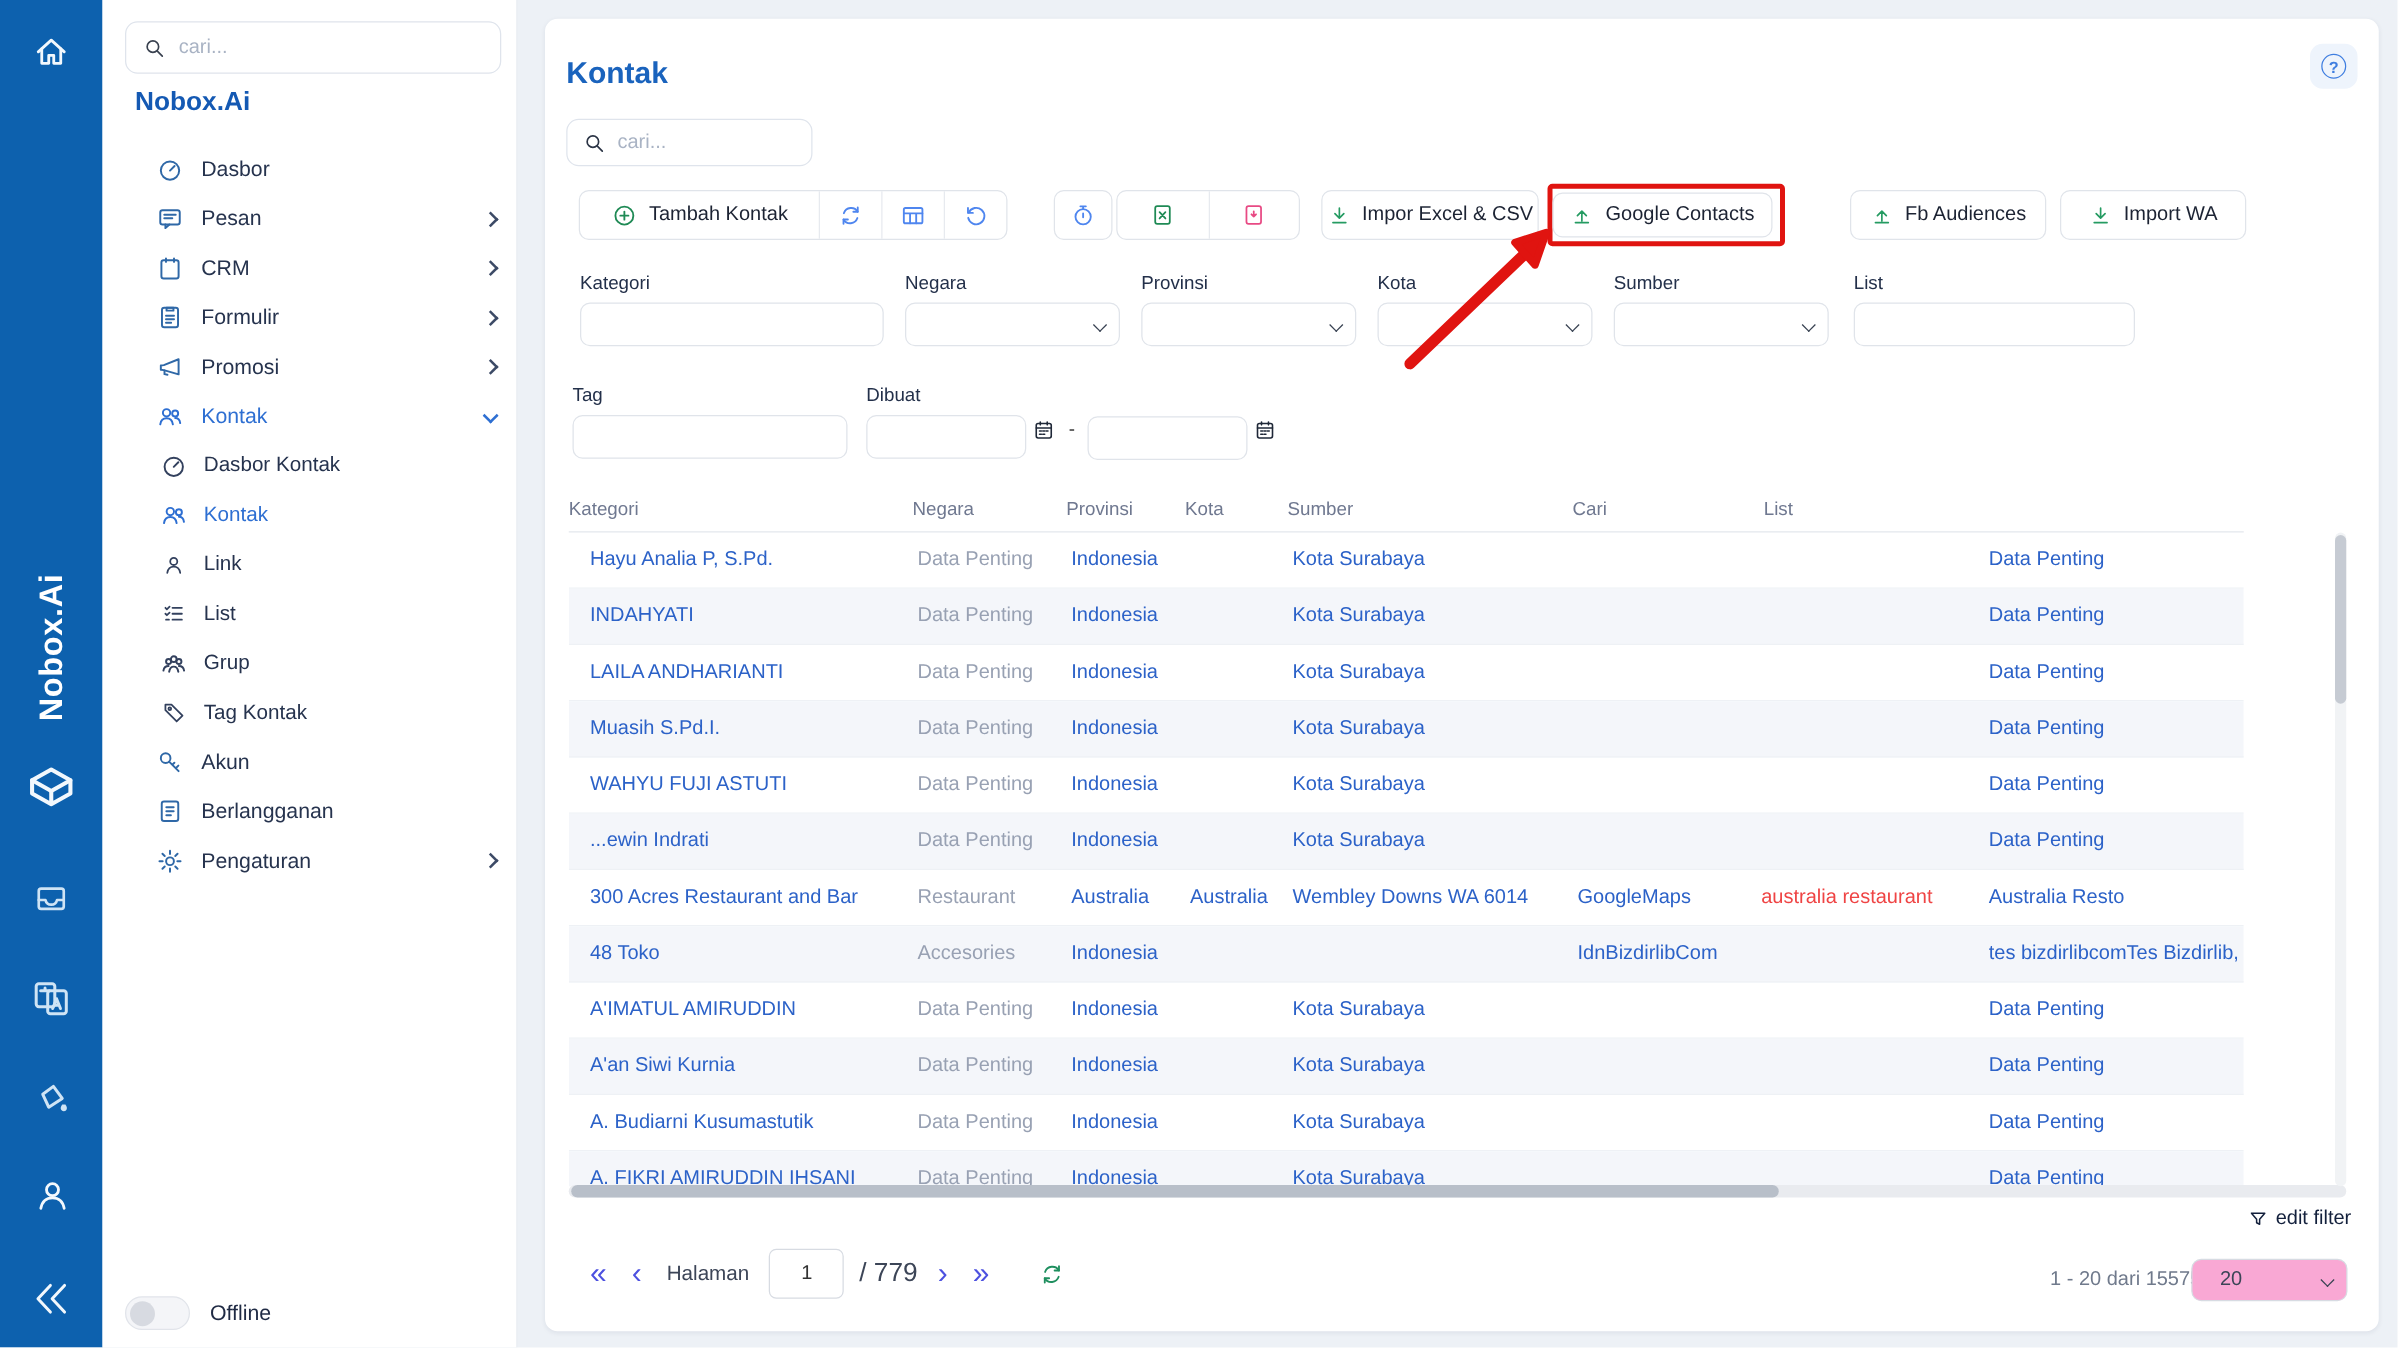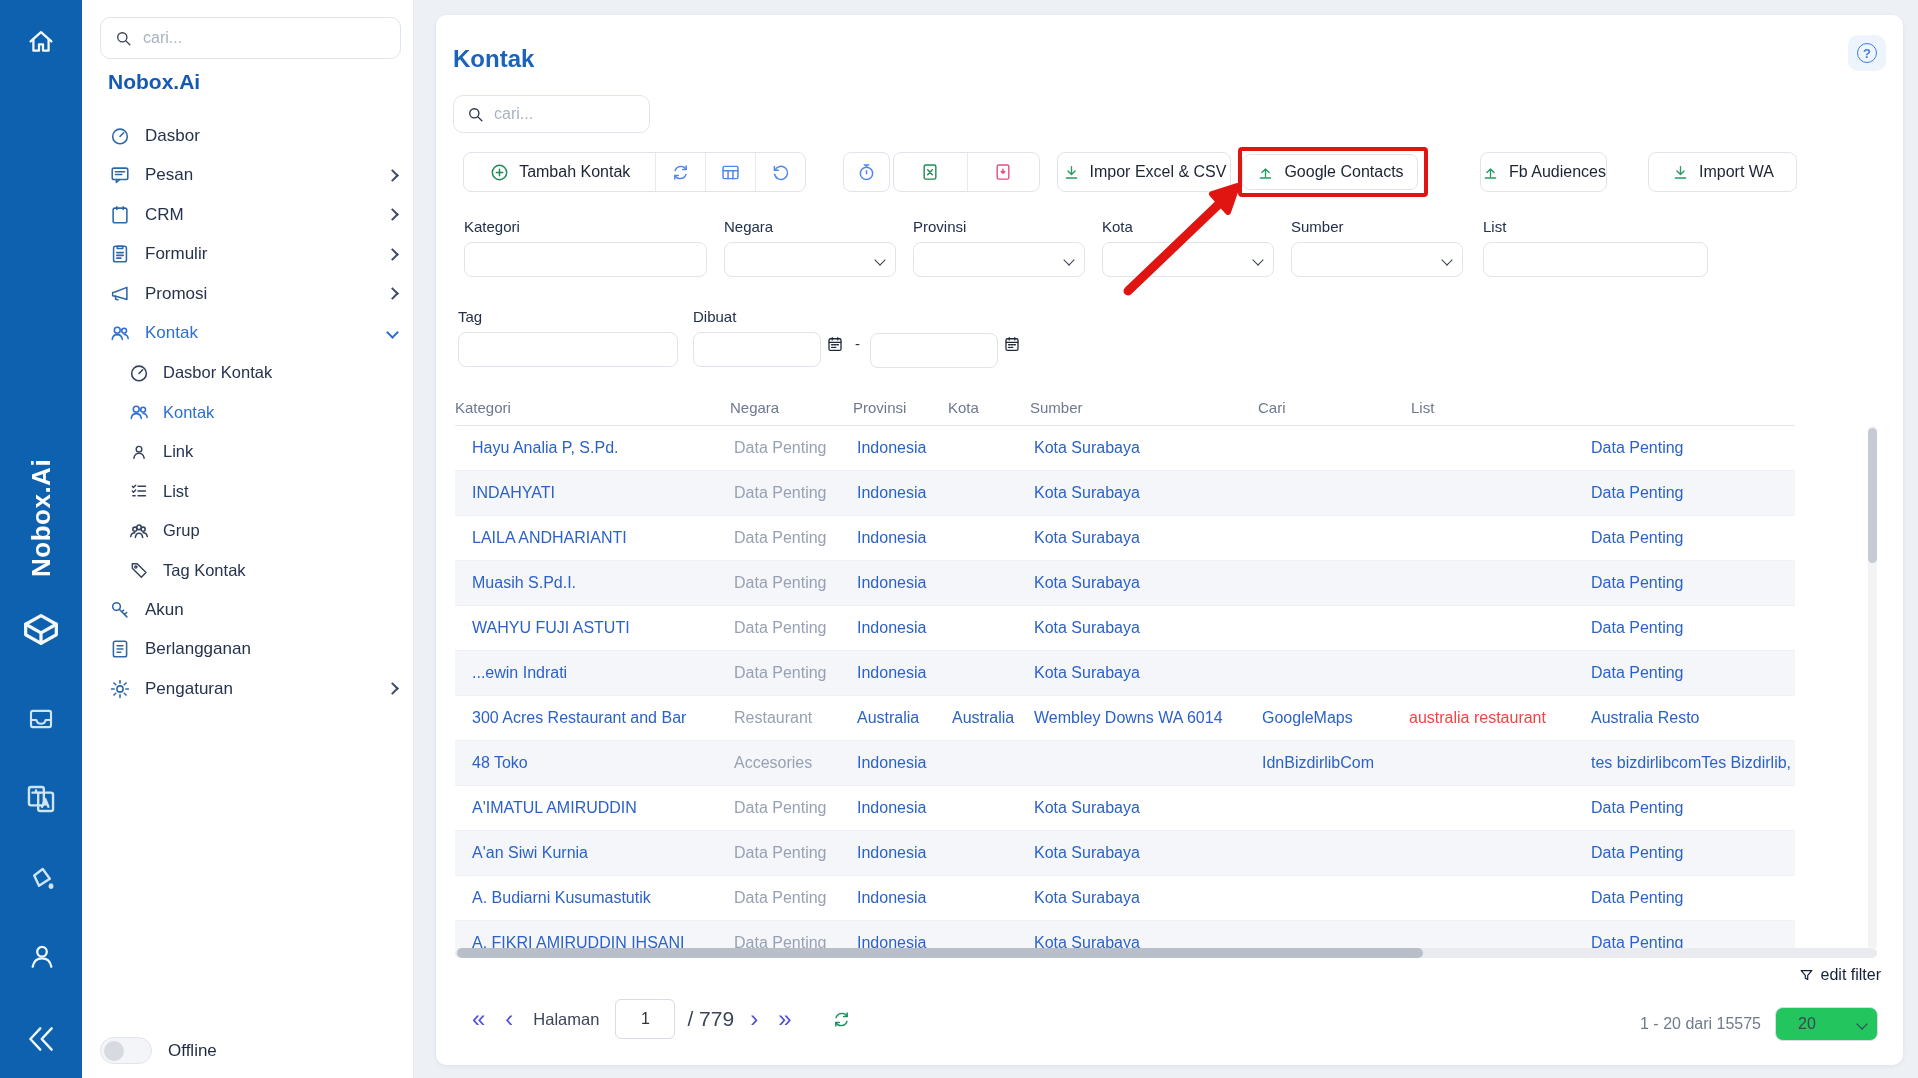--- a/index.html
+++ b/index.html
@@ -17,21 +17,21 @@
   .rail-brand{position:absolute;left:0;top:430px;width:82px;height:175px;display:flex;align-items:center;justify-content:center;
     writing-mode:vertical-rl;transform:rotate(180deg);color:#fff;font-size:26px;font-weight:700;letter-spacing:.5px}
 
   
   .sidebar{position:absolute;left:82px;top:0;width:331px;height:1078px;background:#fff;box-shadow:1px 0 0 #e9edf2}
   .sb-search{position:absolute;left:18px;top:17px;width:301px;height:42px;border:1px solid #dfe4ec;border-radius:10px;
     display:flex;align-items:center;gap:10px;padding:0 13px;color:#39414f;background:#fff}
   .sb-search input{border:0;flex:1;font-size:16px;color:#333;min-width:0}
   .sb-brand{position:absolute;left:26px;top:70px;font-size:21px;font-weight:700;color:#1459b3}
   .menu{position:absolute;left:0;top:116px;right:0}
-  .mi{height:39.5px;display:flex;align-items:center;gap:13px;padding-left:26px;position:relative;font-size:17px;color:#26334e;cursor:pointer}
+  .mi{height:39.5px;display:flex;align-items:center;gap:13px;padding-left:42px;position:relative;font-size:17px;color:#26334e;cursor:pointer}
   .mi .ic{width:24px;height:24px;flex:0 0 24px;color:#2f68a7;display:flex;align-items:center;justify-content:center}
   .mi.sub{padding-left:46px;font-size:16.5px}
   .mi.sub .ic{color:#33415e;width:22px;flex-basis:22px}
   .mi.active{color:#2e6fd2}
   .mi.active .ic{color:#2e6fd2}
   .chev{position:absolute;right:16px;width:9px;height:9px;border-right:2px solid #3c4a66;border-bottom:2px solid #3c4a66}
   .chev.right{transform:rotate(-45deg)}
   .chev.down{transform:rotate(45deg);top:14px}
   .chev.blue{border-color:#2e6fd2}
   .offline{position:absolute;left:18px;top:1037px;display:flex;align-items:center;gap:16px}
@@ -101,21 +101,21 @@
 
   
   .editfilter{position:absolute;right:22px;top:951px;display:flex;align-items:center;gap:6px;font-size:16px;color:#13203c;cursor:pointer}
   .pager{position:absolute;left:30px;top:983px;height:42px;display:flex;align-items:center}
   .pbtn{color:#4d51e0;font-size:24px;line-height:1;padding:0 6px;margin-right:8px}
   .plabel{font-size:16.5px;color:#3c4557;margin:0 8px 0 6px}
   .pinput{width:60px;height:40px;border:1px solid #d7dbe2;border-radius:6px;text-align:center;font-size:16px;color:#333;margin:0 8px}
   .ptotal{font-size:21px;color:#3c4557;margin:0 10px 0 4px}
   .prefresh{margin-left:26px;color:#1f8f5f}
   .range{position:absolute;right:142px;top:1000px;font-size:16px;color:#707a8c}
-  .psize{position:absolute;right:25px;top:992px;width:103px;height:34px;border:1px solid #d7dbe2;border-radius:8px;background:#22c55e;
+  .psize{position:absolute;right:25px;top:992px;width:125px;height:34px;border:1px solid #d7dbe2;border-radius:8px;background:#f9a8d4;
     display:flex;align-items:center;padding:0 32px 0 22px;font-size:16px;color:#3c4557;cursor:pointer}
   .psize .selchev{top:12px}
 
   .annot{position:absolute;left:0;top:0;pointer-events:none}
 </style>
 </head>
 <body>
 
 <aside class="rail">
   <span class="ric" style="left:25px;top:26px">
@@ -430,21 +430,21 @@
     <button class="btn">
       <span class="garr">
           <svg width="19" height="19" viewBox="0 0 24 24" stroke-width="1.9">
             <path d="M12 17.5V8M7.5 12L12 7.5l4.5 4.5"></path>
             <path d="M5.5 19h13"></path>
           </svg>
         </span>
       <span>Google Contacts</span>
     </button>
   </div>
-  <button class="btn" style="left:1044px;width:127px">
+  <button class="btn" style="left:1044px;width:157px">
     <span class="garr">
         <svg width="19" height="19" viewBox="0 0 24 24" stroke-width="1.9">
           <path d="M12 17.5V8M7.5 12L12 7.5l4.5 4.5"></path>
           <path d="M5.5 19h13"></path>
         </svg>
       </span>
     <span>Fb Audiences</span>
   </button>
   <button class="btn" style="left:1212px;width:149px">
     <span class="garr">

